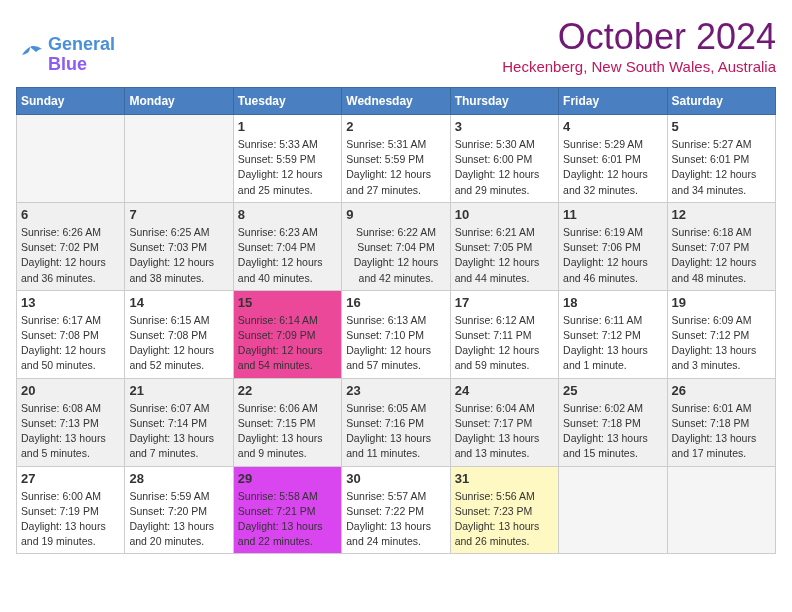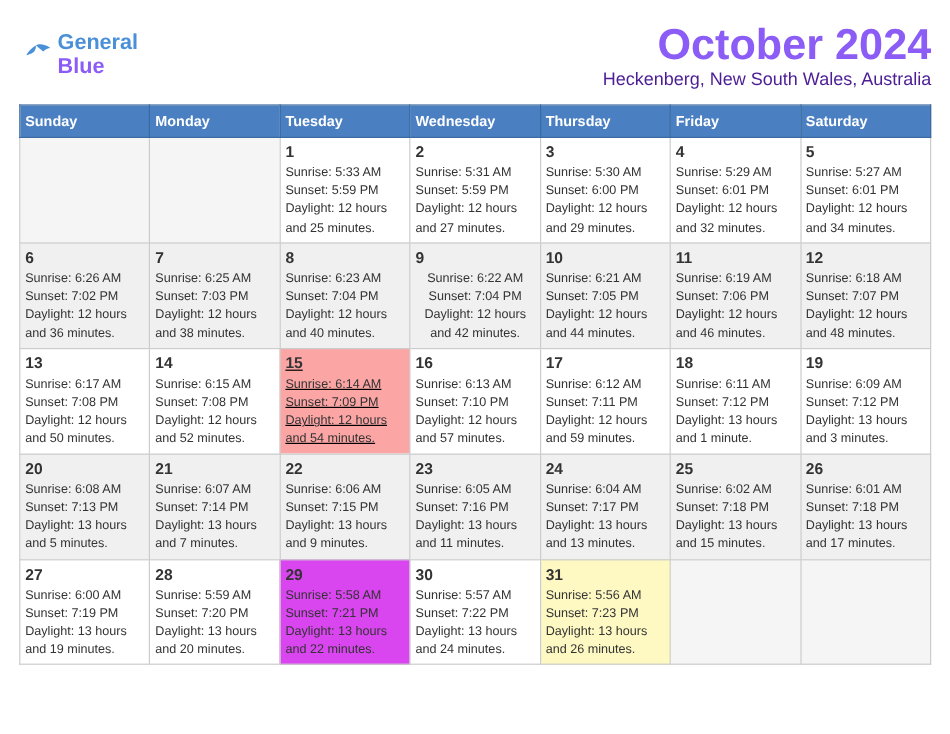--- a/index.html
+++ b/index.html
@@ -6,21 +6,21 @@
     body {
       font-family: Arial, sans-serif;
       background: #fff;
       width: 792px;
       min-height: 612px;
       padding: 16px;
     }
     .header {
       display: flex;
       justify-content: space-between;
-      align-items: center;
+      align-items: flex-end;
       margin-bottom: 12px;
     }
     .logo {
       display: flex;
       align-items: center;
       gap: 4px;
     }
     .logo-text {
       font-size: 18px;
       font-weight: bold;
@@ -32,26 +32,26 @@
     }
     .logo-bird {
       width: 28px;
       height: 24px;
     }
     .title-area {
       text-align: right;
     }
     .month-title {
       font-size: 36px;
-      font-weight: bold;
-      color: #8b5cf6;
+      font-weight: normal;
+      color: #701a75;
     }
     .location {
       font-size: 15px;
-      color: #4c1d95;
+      color: #be185d;
     }
     .calendar {
       width: 100%;
       border-collapse: collapse;
       font-size: 11px;
     }
     .calendar th {
       background-color: #4a7fc1;
       color: #fff;
       padding: 6px 4px;
@@ -217,21 +217,21 @@
 Daylight: 12 hours
 and 50 minutes.</div>
         </td>
         <td style="background: rgb(255, 255, 255);">
           <span class="day-number">14</span>
           <div class="day-info" style="white-space: pre-line;">Sunrise: 6:15 AM
 Sunset: 7:08 PM
 Daylight: 12 hours
 and 52 minutes.</div>
         </td>
-        <td style="background: #fca5a5; text-decoration: underline;">
+        <td style="background: #ec4899;">
           <span class="day-number">15</span>
           <div class="day-info" style="white-space: pre-line;">Sunrise: 6:14 AM
 Sunset: 7:09 PM
 Daylight: 12 hours
 and 54 minutes.</div>
         </td>
         <td style="background: rgb(255, 255, 255);">
           <span class="day-number">16</span>
           <div class="day-info" style="white-space: pre-line;">Sunrise: 6:13 AM
 Sunset: 7:10 PM

